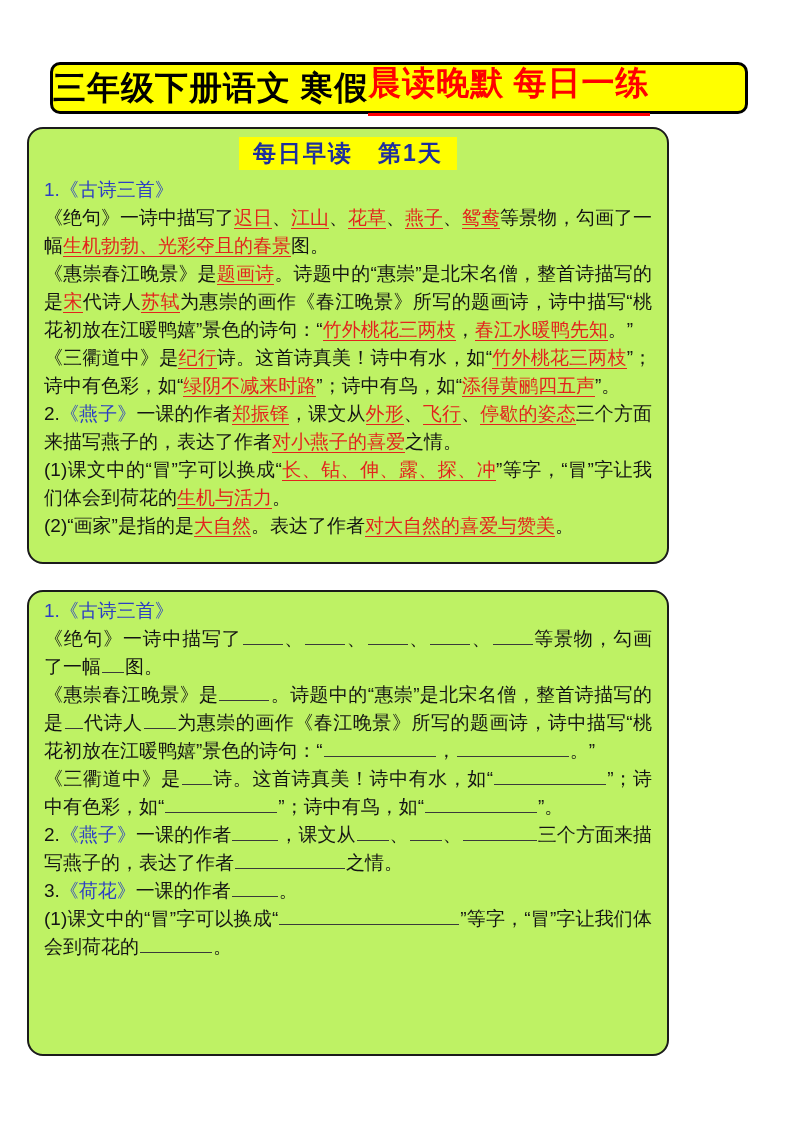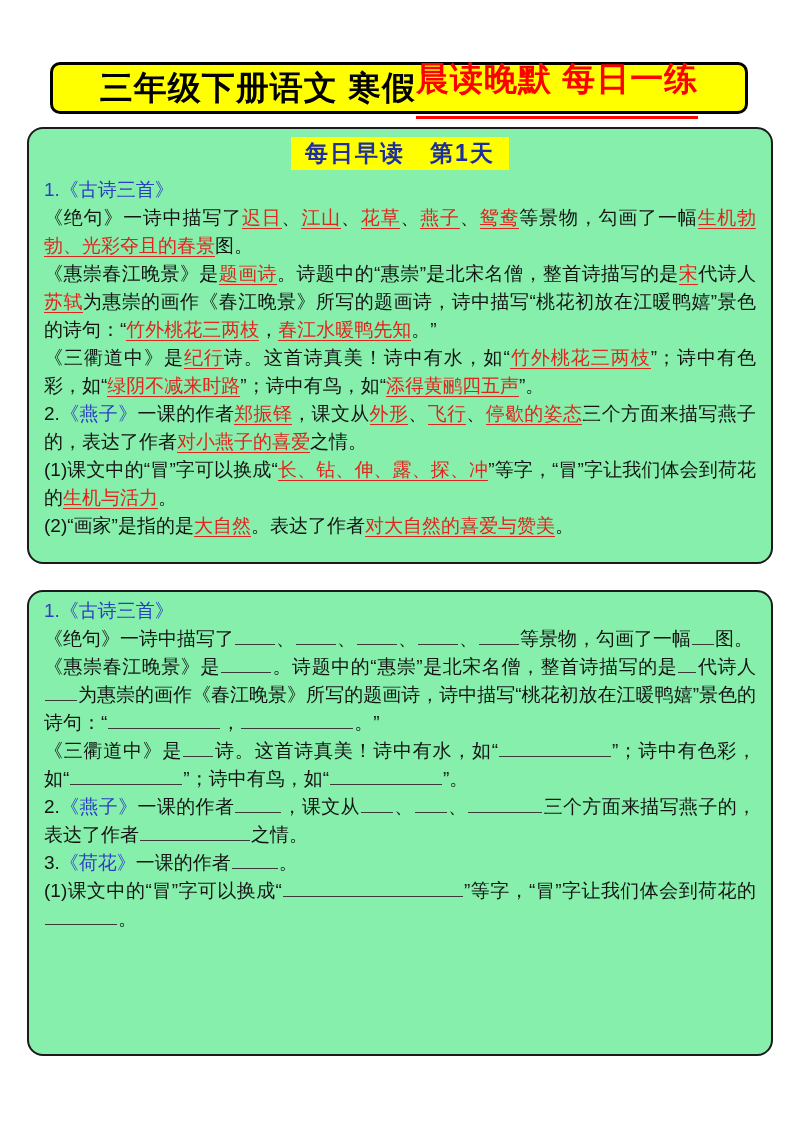--- a/index.html
+++ b/index.html
@@ -10,32 +10,33 @@
     position:relative;
     overflow:hidden;
   }
   .page{position:absolute;inset:0;}
   .title-bar{
     position:absolute;left:50px;top:62px;width:698px;height:52px;
     box-sizing:border-box;
     background:#ffff00;
     border:3px solid #000;
     border-radius:10px;
-    display:flex;align-items:center;justify-content:center;
+    display:flex;align-items:center;justify-content:flex-start;
     font-size:33px;font-weight:700;letter-spacing:1px;
     white-space:nowrap;
+    font-family:Liberation Serif, serif;
   }
   .title-black{color:#000;}
-  .title-red{color:#ff0000;border-bottom:3px solid #14532d;padding-bottom:14px;}
+  .title-red{color:#ff0000;border-bottom:3px solid #14532d;padding-bottom:7px;}
   .panel{
-    position:absolute;left:27px;width:746px;
+    position:absolute;left:27px;width:642px;
     box-sizing:border-box;
     border:2px solid #1b1b1b;
     border-radius:16px;
-    background:#86efac;
+    background:#bef264;
     padding:5px 15px 0 15px;
   }
   .panel-morning{top:127px;height:437px;}
   .panel-evening{top:590px;height:466px;}
   .pill{
     width:-moz-fit-content;width:fit-content;
     margin:3px auto 6px auto;
     padding:1px 14px;
     font-size:23px;font-weight:700;
     color:#1d2e9e;

